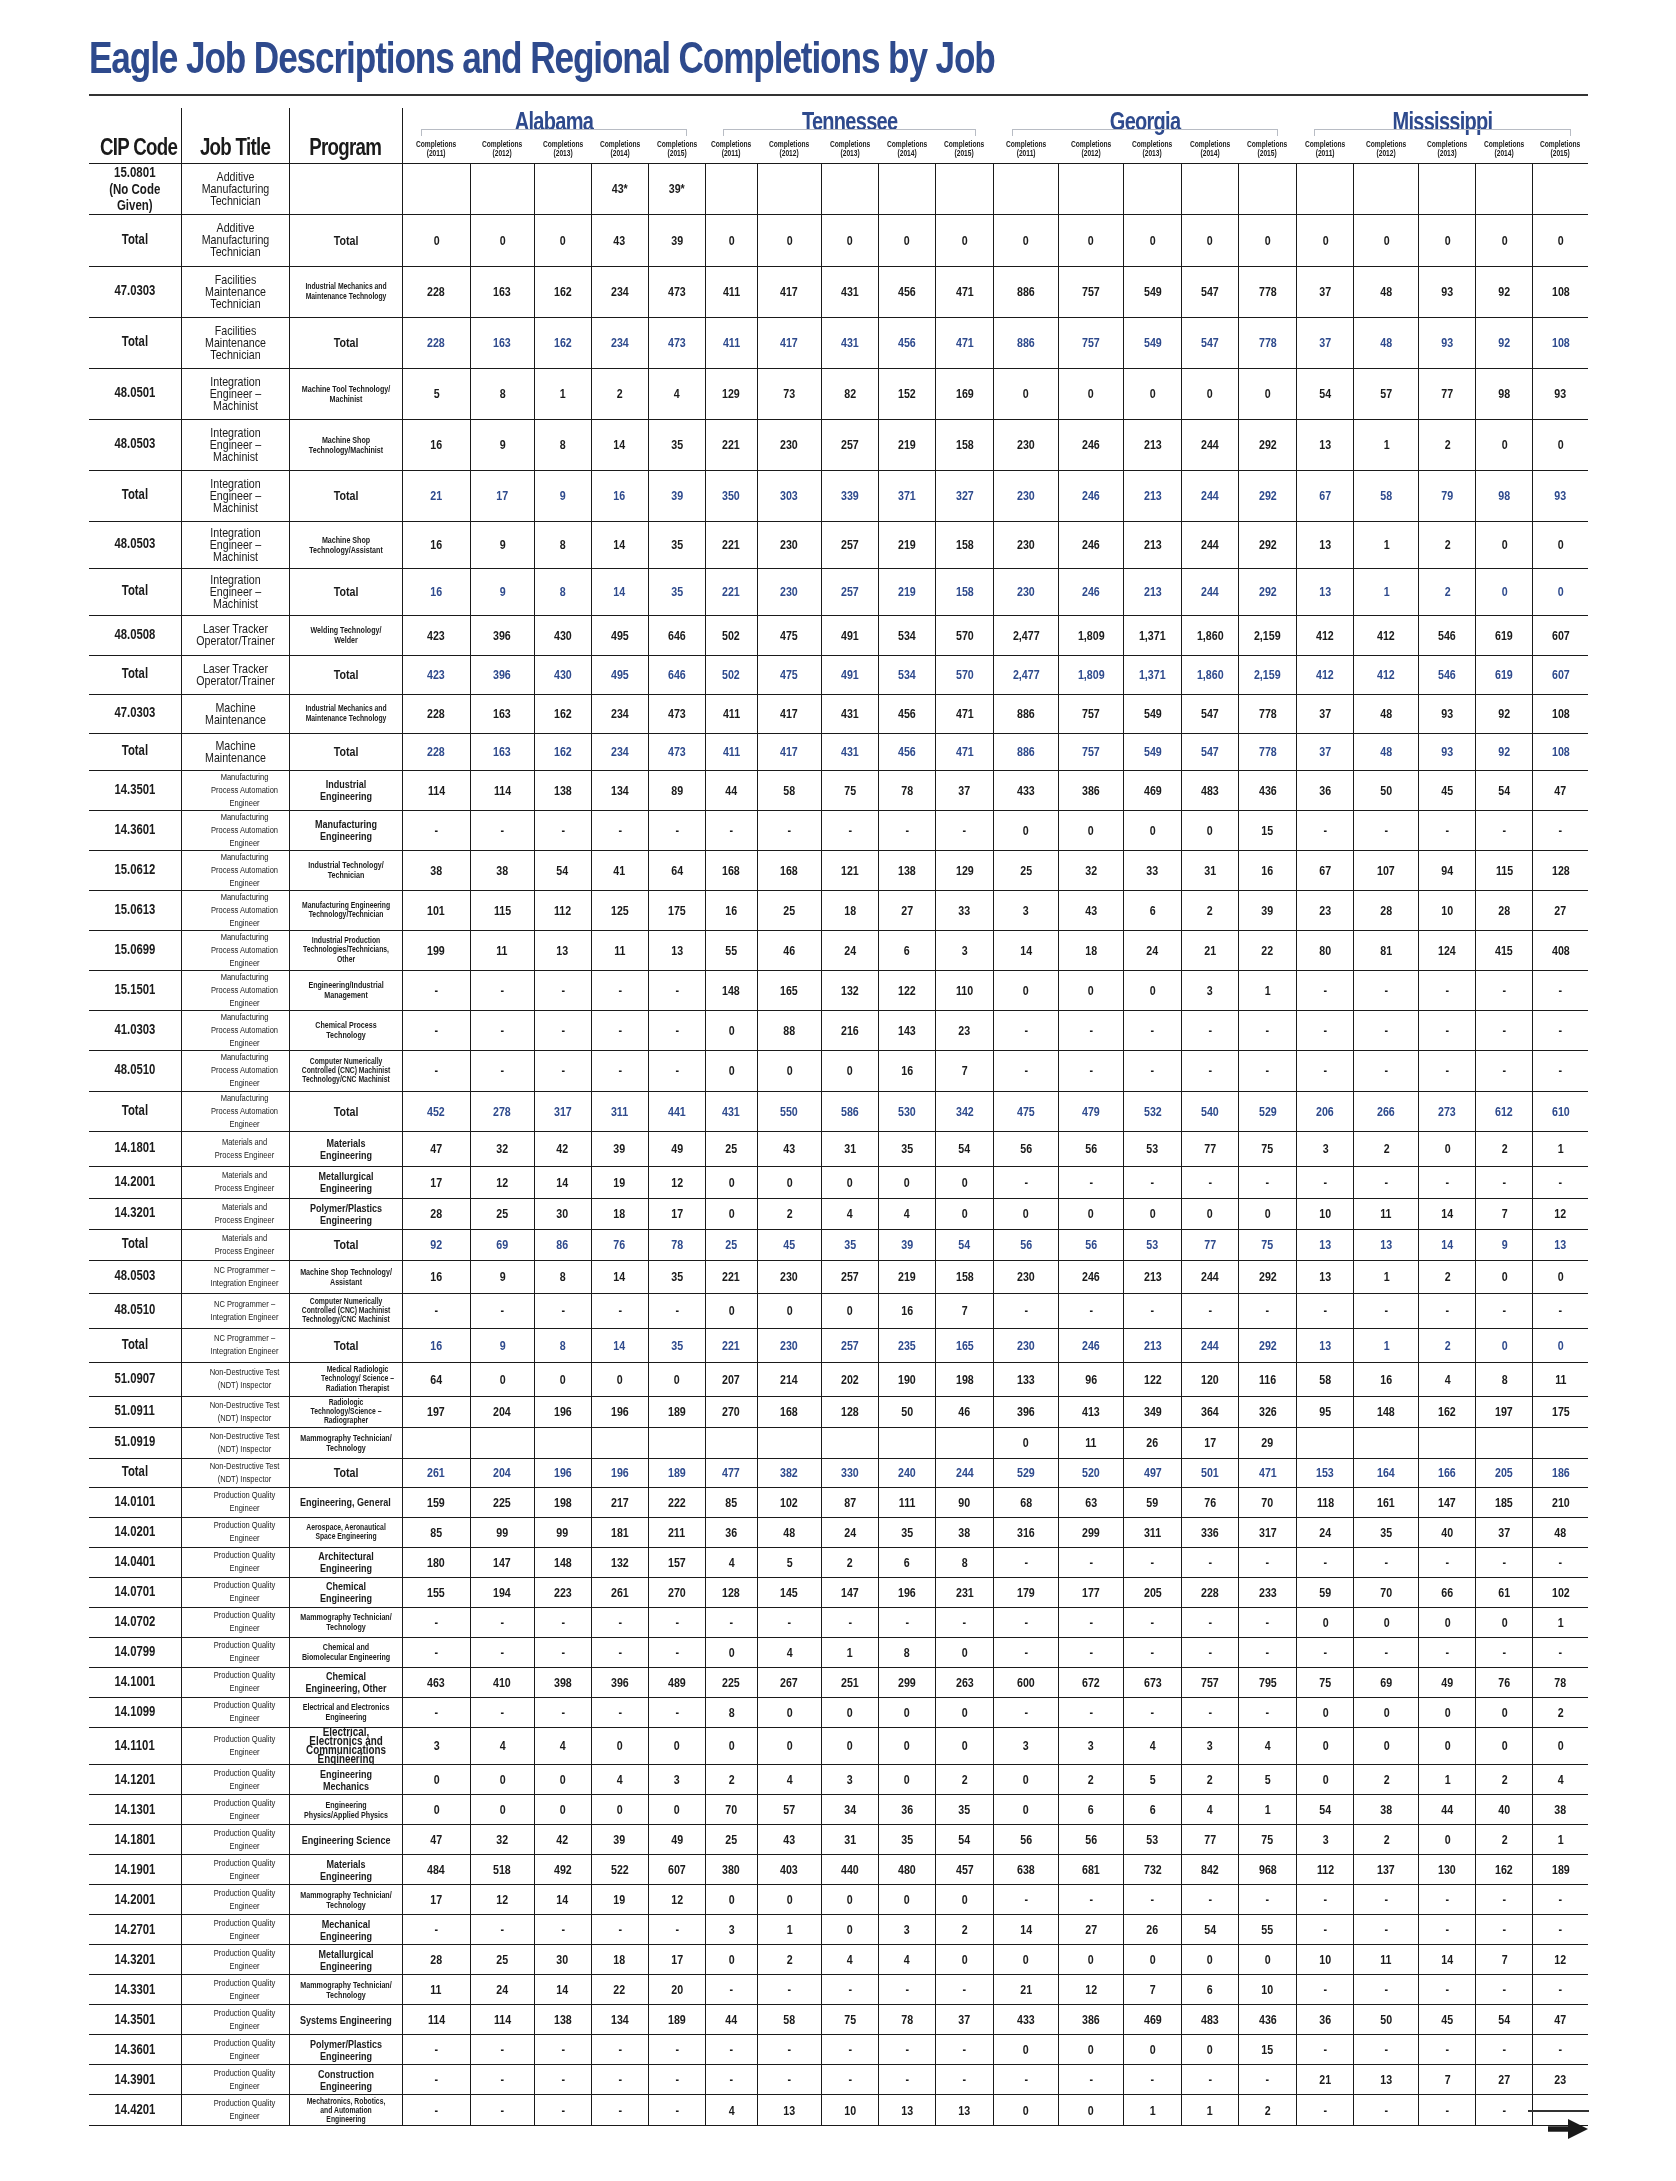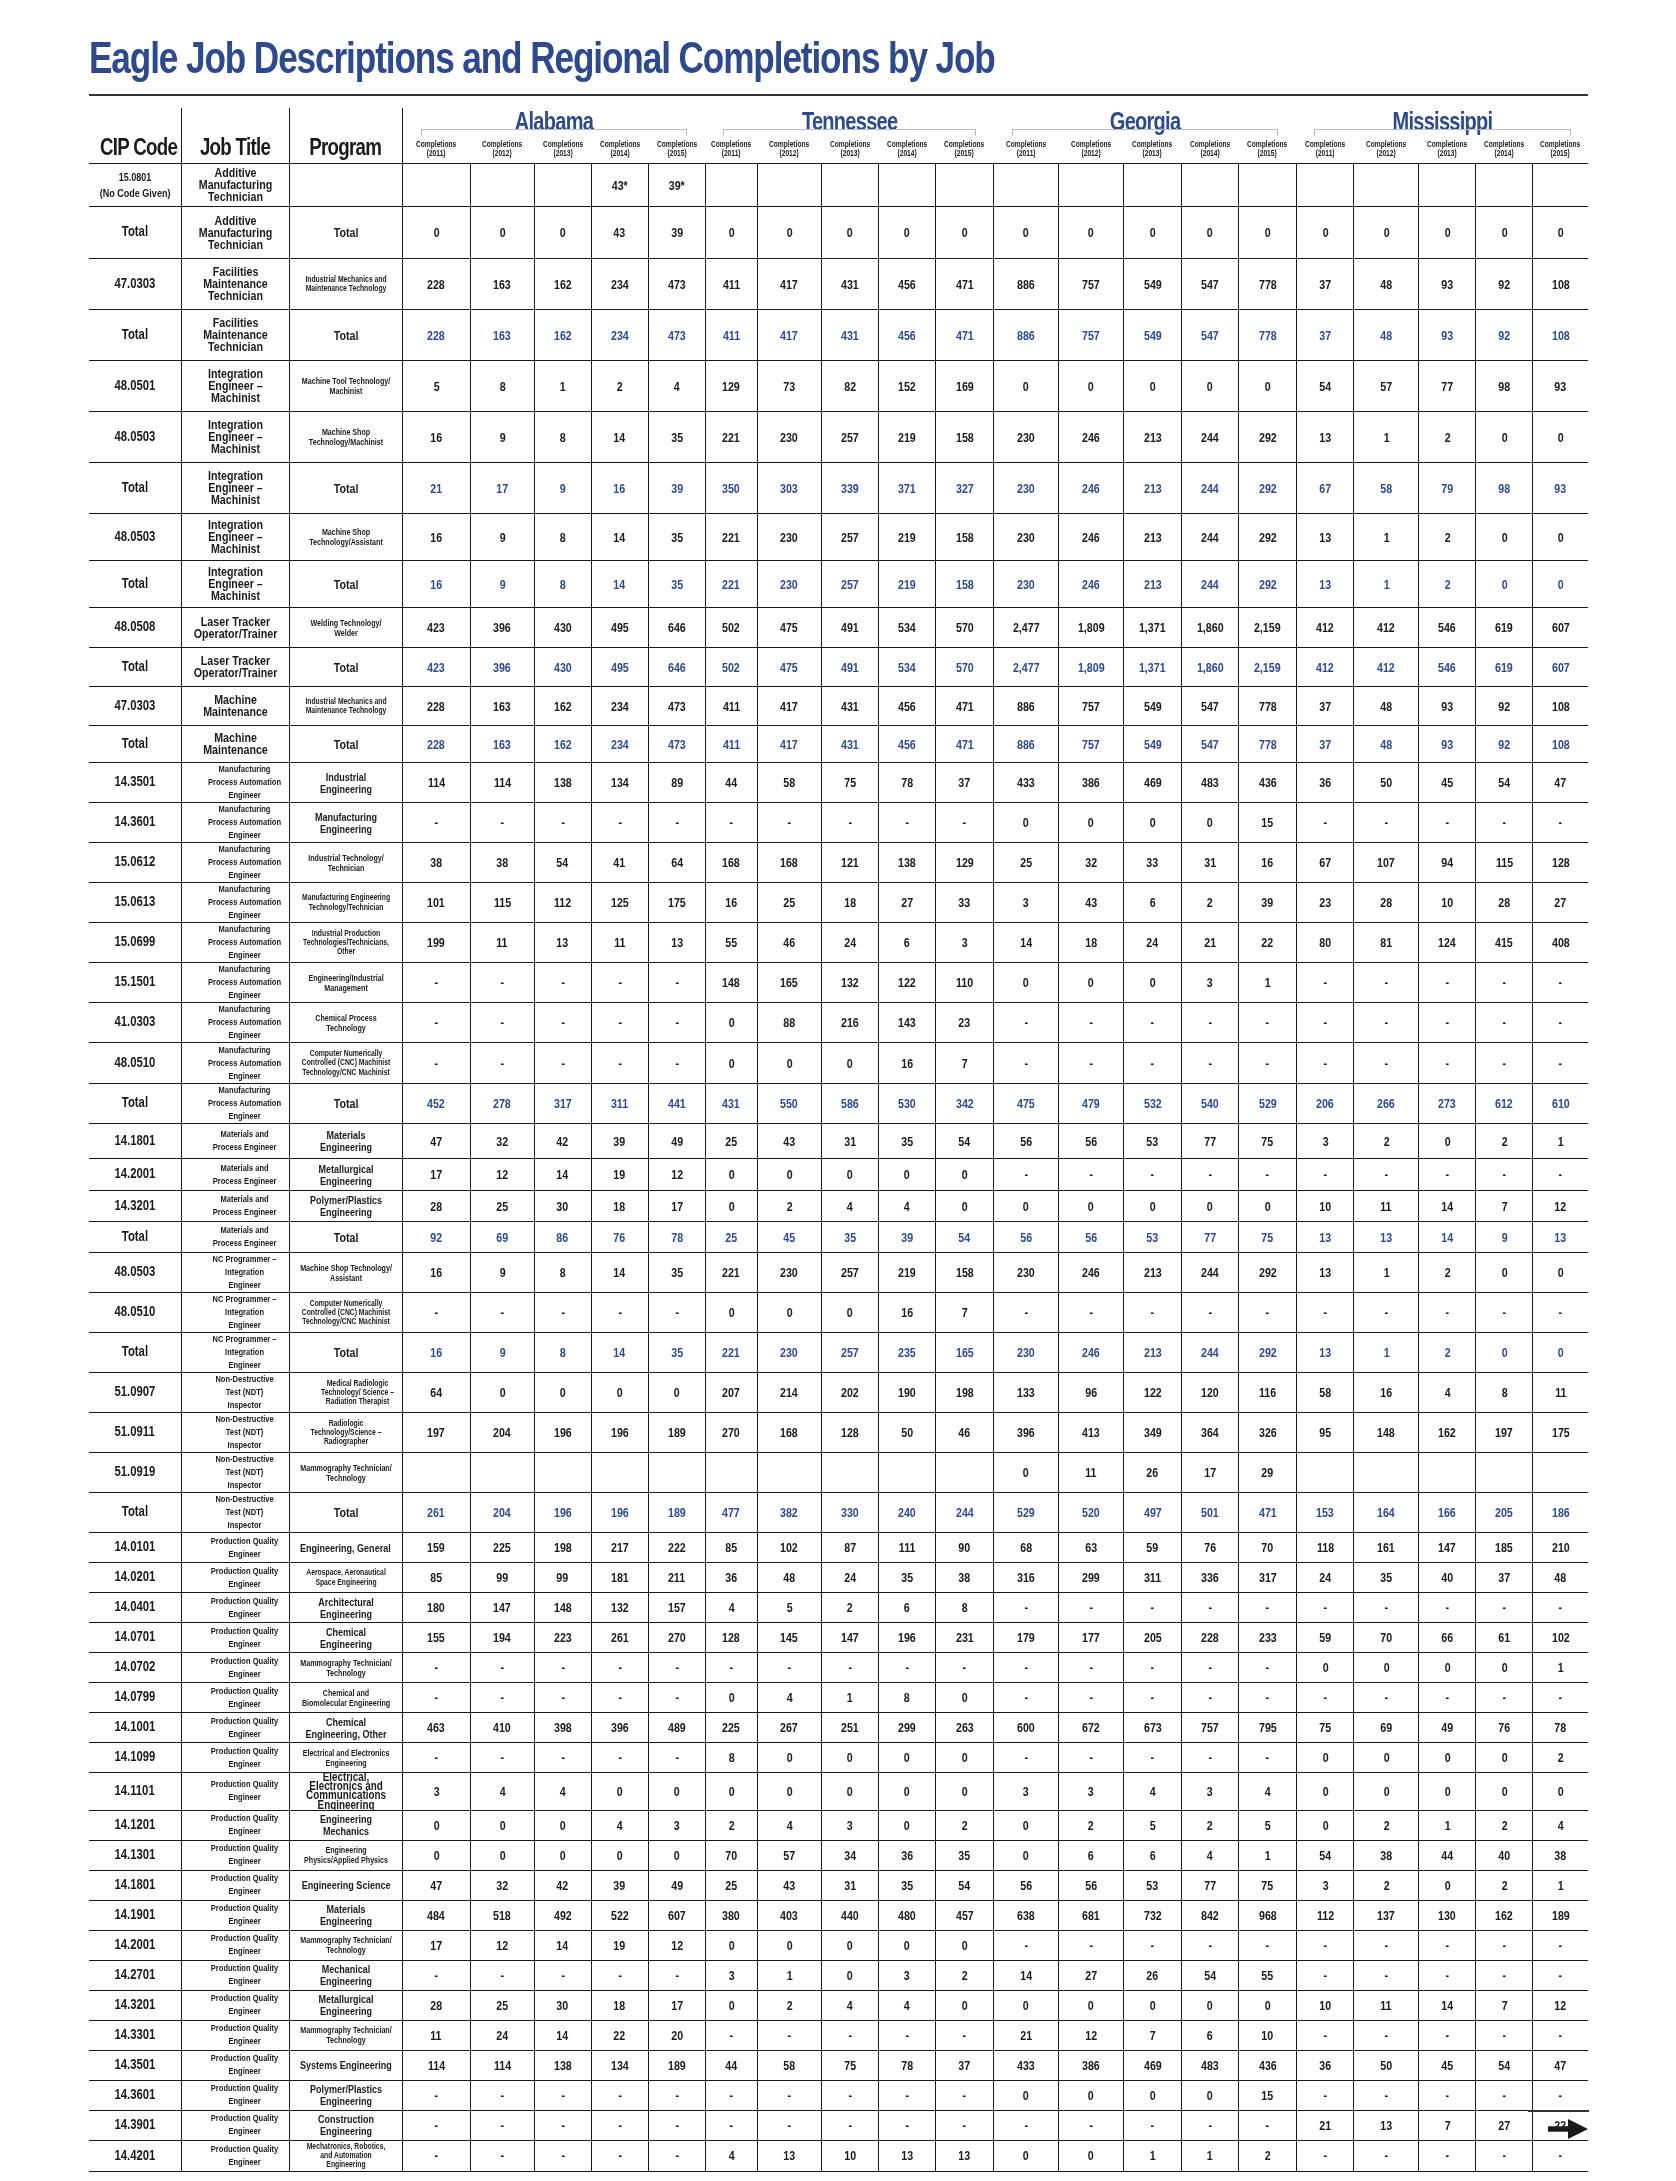--- a/index.html
+++ b/index.html
@@ -30,21 +30,21 @@
                 display: inline-block; transform: scaleX(0.8); white-space: nowrap; }
 
   tbody tr { border-top: 1.8px solid #1a1a1a; }
   tbody tr:last-child { border-bottom: 1.8px solid #1a1a1a; }
   tbody td { border-left: 1.4px solid #1a1a1a; border-right: 1.4px solid #1a1a1a; }
   tbody td:first-child { border-left: none; }
   tbody td:last-child { border-right: none; }
 
   td.cip { font-size: 13.8px; font-weight: bold; line-height: 16.5px; }
   td.cip span, td.job span, td.prog span, td.val span { display: inline-block; transform: scaleX(0.82); }
-  td.job { font-weight: bold; line-height: 12px; }
+  td.job { font-weight: normal; line-height: 12px; }
   td.job.lg { font-size: 13px; line-height: 12px; }
   td.job.sm { font-size: 9.2px; line-height: 13px; padding-left: 18px; }
   td.prog { font-weight: bold; line-height: 11px; }
   td.prog.lg { font-size: 13px; line-height: 13px; }
   td.prog.md { font-size: 11px; line-height: 12px; }
   td.prog.sm { font-size: 8.7px; line-height: 10px; }
   td.val { font-size: 13px; font-weight: bold; }
   tr.total td.val { color: #2e4a8d; }
   tr.total.black td.val { color: #1a1a1a; }
 
@@ -113,21 +113,21 @@
           <th><span class="year-label">Completions<br>(2015)</span></th>
           <th><span class="year-label">Completions<br>(2011)</span></th>
           <th><span class="year-label">Completions<br>(2012)</span></th>
           <th><span class="year-label">Completions<br>(2013)</span></th>
           <th><span class="year-label">Completions<br>(2014)</span></th>
           <th><span class="year-label">Completions<br>(2015)</span></th>
         </tr>
     </thead>
     <tbody id="table-body">
         <tr style="height: 43px;">
-          <td class="cip" style="font-size: 11px;"><span>15.0801<br>(No Code Given)</span></td>
+          <td class="cip" style="font-size: 14px;"><span>15.0801<br>(No Code Given)</span></td>
           <td class="job lg"><span>Additive Manufacturing Technician</span></td>
           <td class="prog sm"><span></span></td>
           <td class="val"><span></span></td>
           <td class="val"><span></span></td>
           <td class="val"><span></span></td>
           <td class="val"><span>43*</span></td>
           <td class="val"><span>39*</span></td>
           <td class="val"><span></span></td>
           <td class="val"><span></span></td>
           <td class="val"><span></span></td>

